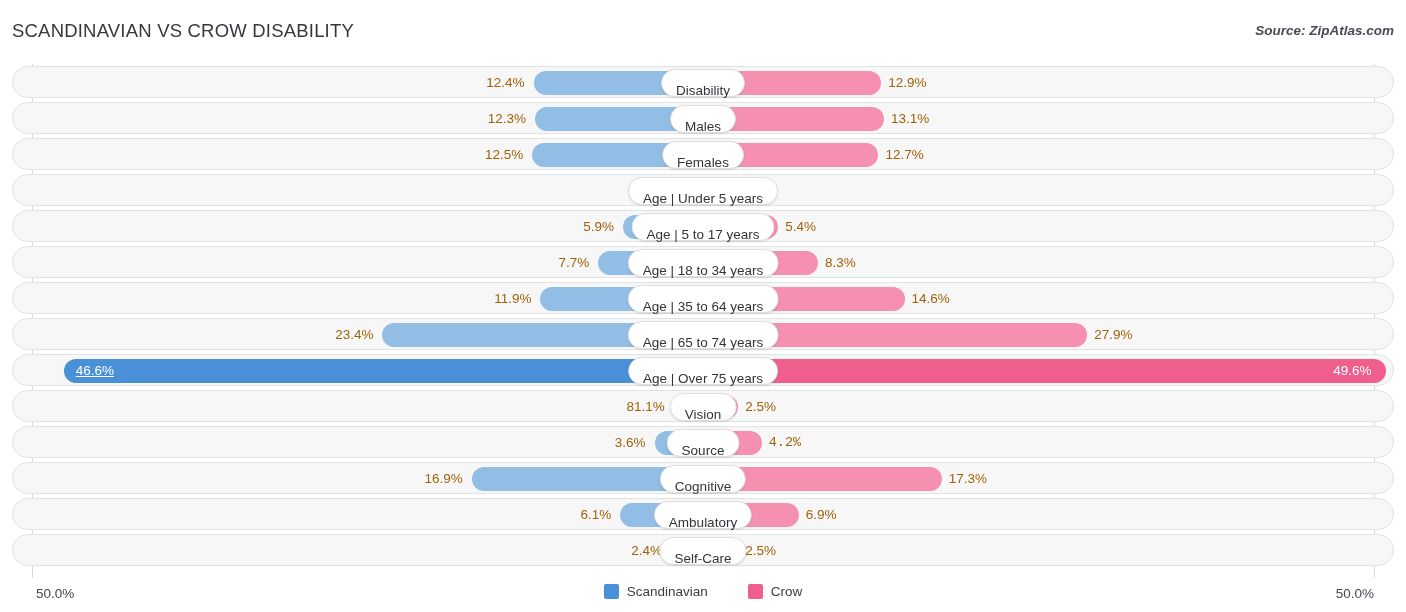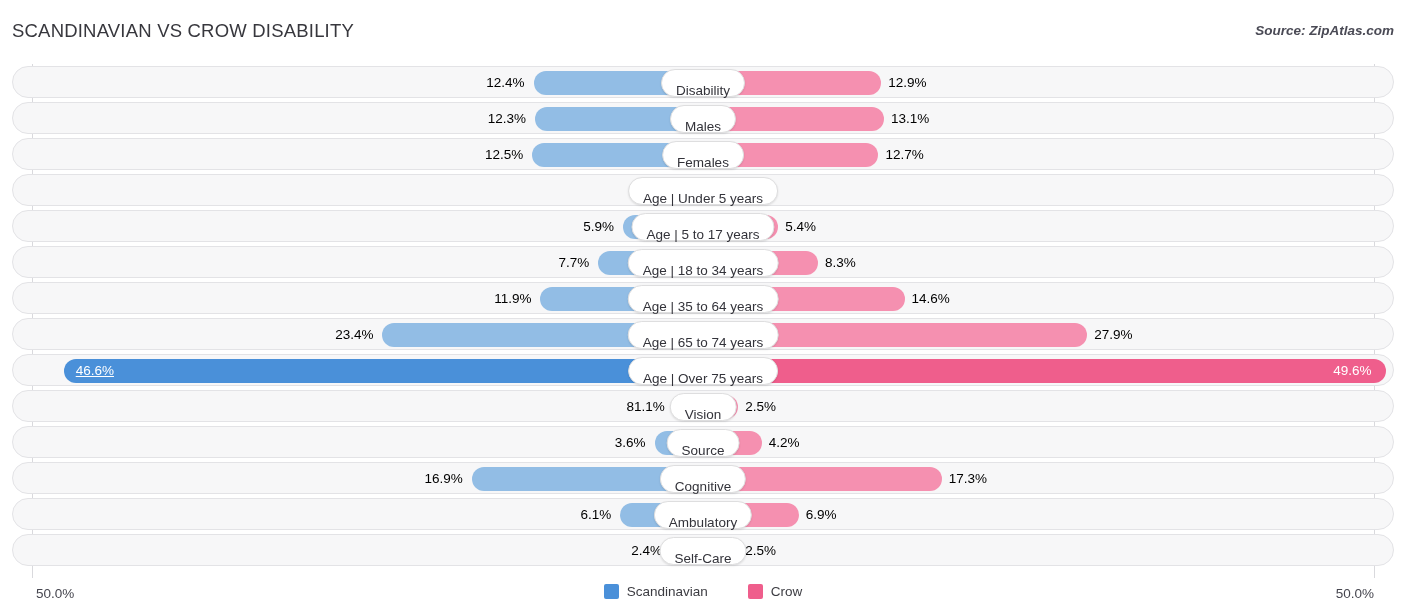--- a/index.html
+++ b/index.html
@@ -87,21 +87,21 @@
   }
   .bar-left  { background: #92bde5; }
   .bar-right { background: #f590b0; }
   .row.highlight .bar-left  { background: #4a90d9; }
   .row.highlight .bar-right { background: #ef5e8c; }
 
   .val {
     position: absolute;
     top: 7px;
     font-size: 13.5px;
-    color: #000000;
+    color: #a16207;
     white-space: nowrap;
     line-height: 18px;
   }
   .val-left  { text-align: right; }
   .val-right { text-align: left; }
   .row.highlight .val { color: #ffffff; }
 
   .pill {
     position: absolute;
     top: 2px;
@@ -261,21 +261,21 @@
           <div class="val val-left" style="right: 728.228px;">81.1%</div>
           <div class="val val-right" style="left: 732.35px;">2.5%</div>
           <div class="pill">Vision</div>
         </div>
       </div>
       <div class="row">
         <div class="row-track">
           <div class="bar bar-left" style="left: 641.536px; width: 49.464px;"></div>
           <div class="bar bar-right" style="left: 691px; width: 57.708px;"></div>
           <div class="val val-left" style="right: 747.464px;">3.6%</div>
-          <div class="val val-right" style="left: 755.708px;">4.2%</div>
+          <div class="val val-right" style="left: 755.708px; font-family: Liberation Mono, monospace;">4.2%</div>
           <div class="pill">Source</div>
         </div>
       </div>
       <div class="row">
         <div class="row-track">
           <div class="bar bar-left" style="left: 458.794px; width: 232.206px;"></div>
           <div class="bar bar-right" style="left: 691px; width: 237.702px;"></div>
           <div class="val val-left" style="right: 930.206px;">16.9%</div>
           <div class="val val-right" style="left: 935.702px;">17.3%</div>
           <div class="pill">Cognitive</div>

